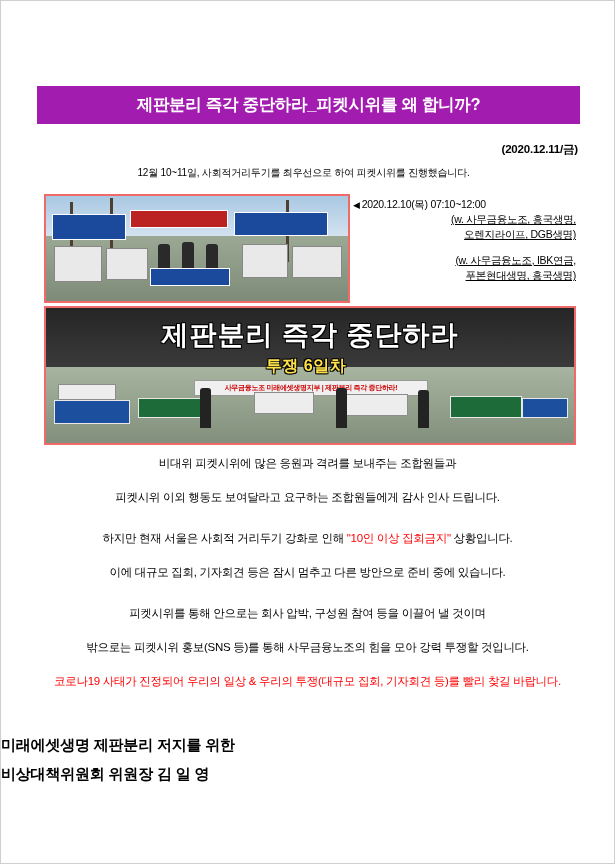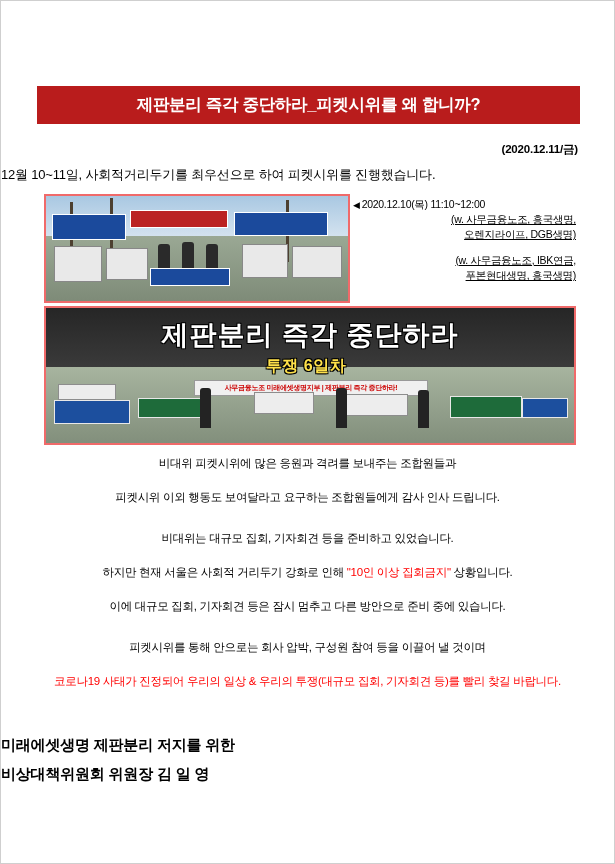--- a/index.html
+++ b/index.html
@@ -23,21 +23,21 @@
     background: #ffffff;
   }
 
   
   .title-banner {
     position: absolute;
     left: 36px;
     top: 85px;
     width: 543px;
     height: 38px;
-    background: #b91c1c;
+    background: #a21caf;
     display: flex;
     align-items: center;
     justify-content: center;
   }
   .title-banner .title-text {
     color: #ffffff;
     font-size: 16.5px;
     font-weight: bold;
     letter-spacing: -0.3px;
     white-space: nowrap;
@@ -52,21 +52,22 @@
     font-weight: bold;
     letter-spacing: -0.2px;
   }
 
   
   .intro-line {
     position: absolute;
     left: 0;
     right: 8px;
     top: 165px;
-    font-size: 13px;
+    text-align: center;
+    font-size: 10px;
     letter-spacing: -0.2px;
   }
 
   
   .photo-top {
     position: absolute;
     left: 43px;
     top: 193px;
     width: 302px;
     height: 105px;
@@ -274,21 +275,21 @@
     <div class="ph-banner white" style="left:246px; top:50px; width:48px; height:30px;"></div>
     <div class="ph-person" style="left:112px; top:48px; width:12px; height:42px;"></div>
     <div class="ph-person" style="left:136px; top:46px; width:12px; height:44px;"></div>
     <div class="ph-person" style="left:160px; top:48px; width:12px; height:42px;"></div>
     <div class="ph-banner" style="left:104px; top:72px; width:78px; height:16px;"></div>
   </div>
 
   <div class="caption-block">
     <div class="caption-row">
       <div class="cap-line1">
-        <span class="cap-marker">◀</span><span>2020.12.10(목) 11:10~12:00</span>
+        <span class="cap-marker">◀</span><span>2020.12.10(목) 07:10~12:00</span>
       </div>
       <span class="cap-sub">(w. 사무금융노조, 흥국생명,</span>
       <span class="cap-sub">오렌지라이프, DGB생명)</span>
     </div>
     <div class="caption-row">
       <span class="cap-sub">(w. 사무금융노조, IBK연금,</span>
       <span class="cap-sub">푸본현대생명, 흥국생명)</span>
     </div>
   </div>
 
@@ -306,26 +307,26 @@
     <div class="bb-banner green" style="left:404px; top:88px; width:70px; height:20px;"></div>
     <div class="bb-banner" style="left:476px; top:90px; width:44px; height:18px;"></div>
     <div class="bb-person" style="left:154px; top:80px; width:11px; height:40px;"></div>
     <div class="bb-person" style="left:290px; top:80px; width:11px; height:40px;"></div>
     <div class="bb-person" style="left:372px; top:82px; width:11px; height:38px;"></div>
   </div>
 
   <div class="body-text">
     <p>비대위 피켓시위에 많은 응원과 격려를 보내주는 조합원들과</p>
     <p class="gap-big">피켓시위 이외 행동도 보여달라고 요구하는 조합원들에게 감사 인사 드립니다.</p>
-    <p>비대위는 대규모 집회, 기자회견 등을 준비하고 있었습니다.</p>
     <p>
       <span>하지만 현재 서울은 사회적 거리두기 강화로 인해 </span><span class="hl-red">"10인 이상 집회금지"</span><span> 상황입니다.</span>
     </p>
     <p class="gap-big">이에 대규모 집회, 기자회견 등은 잠시 멈추고 다른 방안으로 준비 중에 있습니다.</p>
     <p>피켓시위를 통해 안으로는 회사 압박, 구성원 참여 등을 이끌어 낼 것이며</p>
+    <p>밖으로는 피켓시위 홍보(SNS 등)를 통해 사무금융노조의 힘을 모아 강력 투쟁할 것입니다.</p>
     <p class="line-red">코로나19 사태가 진정되어 우리의 일상 &amp; 우리의 투쟁(대규모 집회, 기자회견 등)를 빨리 찾길 바랍니다.</p>
   </div>
 
   <div class="signature">
     <div>미래에셋생명 제판분리 저지를 위한</div>
     <div>비상대책위원회  위원장 김 일 영</div>
   </div>
 
 </div>
 

